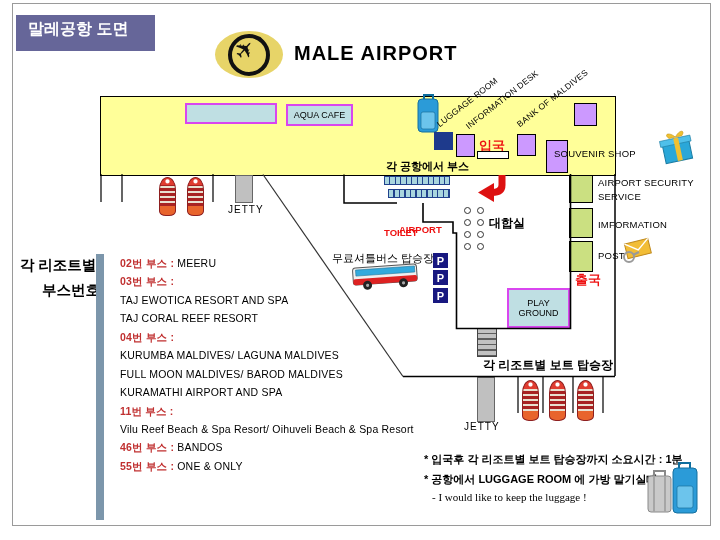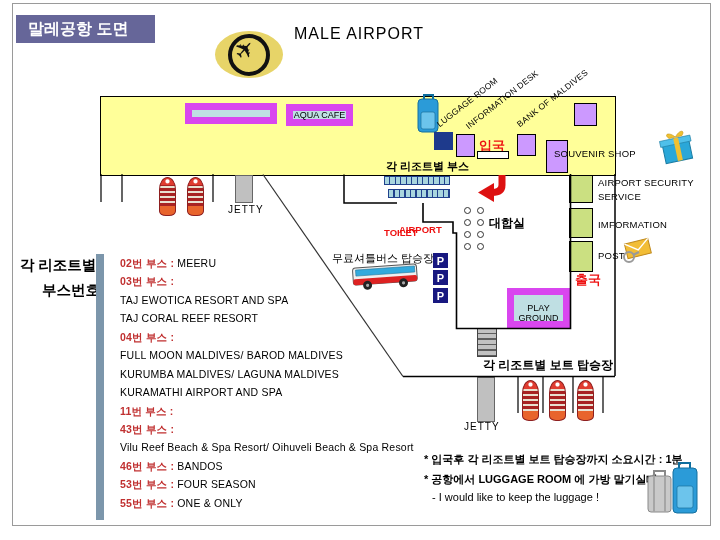--- a/index.html
+++ b/index.html
@@ -1,28 +1,28 @@
 <!DOCTYPE html>
 <html><head>
 <meta charset="utf-8">
 <style>
   html,body{margin:0;padding:0;background:#fff;}
   .canvas{position:relative;width:720px;height:540px;background:#ffffff;overflow:hidden;
           font-family:"Liberation Sans","DejaVu Sans",sans-serif;color:#000;}
   .abs{position:absolute;}
   .nw{white-space:nowrap;}
   .frame{left:12px;top:3px;width:697px;height:521px;border:1px solid #9a9a9a;}
-  .title-badge{left:16px;top:15px;width:139px;height:28px;background:#666699;color:#fff;
+  .title-badge{left:16px;top:15px;width:139px;height:36px;background:#666699;color:#fff;
                font-weight:bold;font-size:16px;line-height:28px;padding-left:12px;box-sizing:border-box;}
   .logo-ellipse{left:215px;top:31px;width:68px;height:47px;background:#e7d468;border-radius:50%;}
   .logo-ring{left:228px;top:34px;width:34px;height:34px;border:4px solid #111;border-radius:50%;}
   .logo-plane{left:235px;top:38px;font-size:24px;line-height:24px;transform:rotate(-48deg);color:#111;}
-  .heading{left:294px;top:25px;font-size:16px;font-weight:normal;letter-spacing:1px;}
+  .heading{left:294px;top:42px;font-size:20px;font-weight:bold;letter-spacing:1px;}
   .terminal{left:100px;top:96px;width:514px;height:78px;background:#ffff99;border:1px solid #000;}
-  .bluebox{background:#bfdfe3;border:7px solid #d946ef;box-sizing:border-box;}
+  .bluebox{background:#bfdfe3;border:2px solid #d946ef;box-sizing:border-box;}
   .cafe{font-size:9px;text-align:center;display:flex;align-items:center;justify-content:center;}
   .purple{background:#cc99ff;border:1px solid #000;box-sizing:border-box;}
   .navy{background:#1e3a8c;}
   .redk{color:#ee1111;font-weight:bold;font-size:13px;}
   .whitebox{background:#fff;border:1px solid #000;box-sizing:border-box;}
   .diag{font-size:8.5px;transform:rotate(-38deg);transform-origin:0 100%;letter-spacing:.3px;}
   .kbold{font-weight:bold;font-size:11px;}
   .booths{background:repeating-linear-gradient(90deg,#a9d6de 0 4.3px,#20418c 4.3px 5.5px);
           border:1px solid #20418c;box-sizing:border-box;}
   .lbl{font-size:9.5px;letter-spacing:.2px;}
@@ -34,21 +34,21 @@
   .stairs{background:repeating-linear-gradient(180deg,#c2c2c2 0 4px,#5e5e5e 4px 5.5px);border:1px solid #444;box-sizing:border-box;}
   .pillar{background:#c0c0c0;border:1px solid #666;box-sizing:border-box;}
   .boat{width:17px;height:39px;border:1px solid #8e1f1f;box-sizing:border-box;
         border-radius:50% 50% 40% 40%/32% 32% 12% 12%;
         background:
           radial-gradient(circle at 50% 9%, #fff 1.5px, rgba(0,0,0,0) 2.6px),
           linear-gradient(180deg,#e03c30 0 20%, rgba(0,0,0,0) 20% 76%, #e8642c 76% 100%),
           repeating-linear-gradient(180deg,#a82222 0 3px,#e9e0d0 3px 5px);}
   .redsm{color:#ee1111;font-weight:bold;font-size:9.5px;}
   .note-b{font-weight:bold;font-size:11px;}
-  .note-n{font-size:11px;}
+  .note-n{font-size:11px;font-family:Liberation Serif, serif;}
   .ph{font-weight:bold;font-size:14.5px;}
   .vbar{width:8px;background:#7c96ab;}
   .list{left:110px;top:257px;width:300px;}
   .row{height:18.45px;font-size:10.5px;letter-spacing:.2px;white-space:nowrap;margin-left:10px;}
   .row .num{color:#c03030;font-weight:bold;}
   svg.overlay{position:absolute;left:0;top:0;pointer-events:none;}
 </style>
 </head>
 <body>
 
@@ -80,21 +80,21 @@
   <div class="abs purple" style="left:546px;top:140px;width:22px;height:33px;"></div>
   <div class="abs purple" style="left:574px;top:103px;width:23px;height:23px;"></div>
 
   <div class="abs redk nw" style="left:479px;top:137px;">입국</div>
   <div class="abs whitebox" style="left:477px;top:151px;width:32px;height:8px;"></div>
 
   <div class="abs diag nw" style="left:441px;top:119px;">LUGGAGE ROOM</div>
   <div class="abs diag nw" style="left:470px;top:121px;">INFORMATION DESK</div>
   <div class="abs diag nw" style="left:521px;top:119px;">BANK OF MALDIVES</div>
 
-  <div class="abs kbold nw" style="left:386px;top:159px;">각 리조트별 부스</div>
+  <div class="abs kbold nw" style="left:386px;top:159px;">각 공항에서 부스</div>
   <div class="abs booths" style="left:384px;top:176px;width:66px;height:9px;"></div>
   <div class="abs booths" style="left:388px;top:189px;width:62px;height:9px;"></div>
 
   <div class="abs lbl nw" style="left:554px;top:148px;">SOUVENIR SHOP</div>
   <svg class="abs" style="left:658px;top:129px;transform:rotate(-12deg);" width="38" height="36">
     <rect x="5" y="13" width="27" height="19" fill="#2aa7d8" stroke="#1b7ca3"></rect>
     <rect x="3" y="9" width="31" height="6" fill="#4fc0ea" stroke="#1b7ca3" stroke-width="0.6"></rect>
     <rect x="17" y="9" width="5" height="23" fill="#f0c030"></rect>
     <path d="M19.5 8 C14 1,8 3,13 8 Z M19.5 8 C25 1,31 3,26 8 Z" fill="#f0c030" stroke="#c79a18" stroke-width="0.6"></path>
   </svg>
@@ -164,28 +164,26 @@
 
   <div class="abs ph nw" style="left:20px;top:256px;font-family:Liberation Serif, serif;">각 리조트별</div>
   <div class="abs ph nw" style="left:42px;top:281px;">부스번호</div>
   <div class="abs vbar" style="left:96px;top:254px;height:266px;"></div>
   <div class="abs list">
     <div class="row"><span class="num">02번 부스 :</span><span> MEERU</span></div>
     <div class="row"><span class="num">03번 부스 :</span><span></span></div>
     <div class="row"><span class="num"></span><span>TAJ EWOTICA RESORT AND SPA</span></div>
     <div class="row"><span class="num"></span><span>TAJ CORAL REEF RESORT</span></div>
     <div class="row"><span class="num">04번 부스 :</span><span></span></div>
+    <div class="row"><span class="num"></span><span>KURUMBA MALDIVES/ LAGUNA MALDIVES</span></div>
     <div class="row"><span class="num"></span><span>FULL MOON MALDIVES/ BAROD MALDIVES</span></div>
-    <div class="row"><span class="num"></span><span>KURUMBA MALDIVES/ LAGUNA MALDIVES</span></div>
     <div class="row"><span class="num"></span><span>KURAMATHI AIRPORT AND SPA</span></div>
     <div class="row"><span class="num">11번 부스 :</span><span></span></div>
-    <div class="row"><span class="num">43번 부스 :</span><span></span></div>
     <div class="row"><span class="num"></span><span>Vilu Reef Beach &amp; Spa Resort/ Oihuveli Beach &amp; Spa Resort</span></div>
     <div class="row"><span class="num">46번 부스 :</span><span> BANDOS</span></div>
-    <div class="row"><span class="num">53번 부스 :</span><span> FOUR SEASON</span></div>
     <div class="row"><span class="num">55번 부스 :</span><span> ONE &amp; ONLY</span></div>
   </div>
 
   <div class="abs note-b nw" style="left:424px;top:452px;">* 입국후 각 리조트별 보트 탑승장까지 소요시간 : 1분</div>
   <div class="abs note-b nw" style="left:424px;top:472px;">* 공항에서 LUGGAGE ROOM 에 가방 맡기실때</div>
   <div class="abs note-n nw" style="left:432px;top:491px;">- I would like to keep the luggage !</div>
   <svg class="abs" style="left:645px;top:462px;" width="54" height="54">
     <rect x="9" y="9" width="11" height="7" fill="none" stroke="#8a8a8a" stroke-width="2"></rect>
     <rect x="3" y="14" width="23" height="36" rx="3" fill="#c9c9c9" stroke="#8a8a8a"></rect>
     <line x1="9" y1="14" x2="9" y2="50" stroke="#a5a5a5" stroke-width="2"></line>

